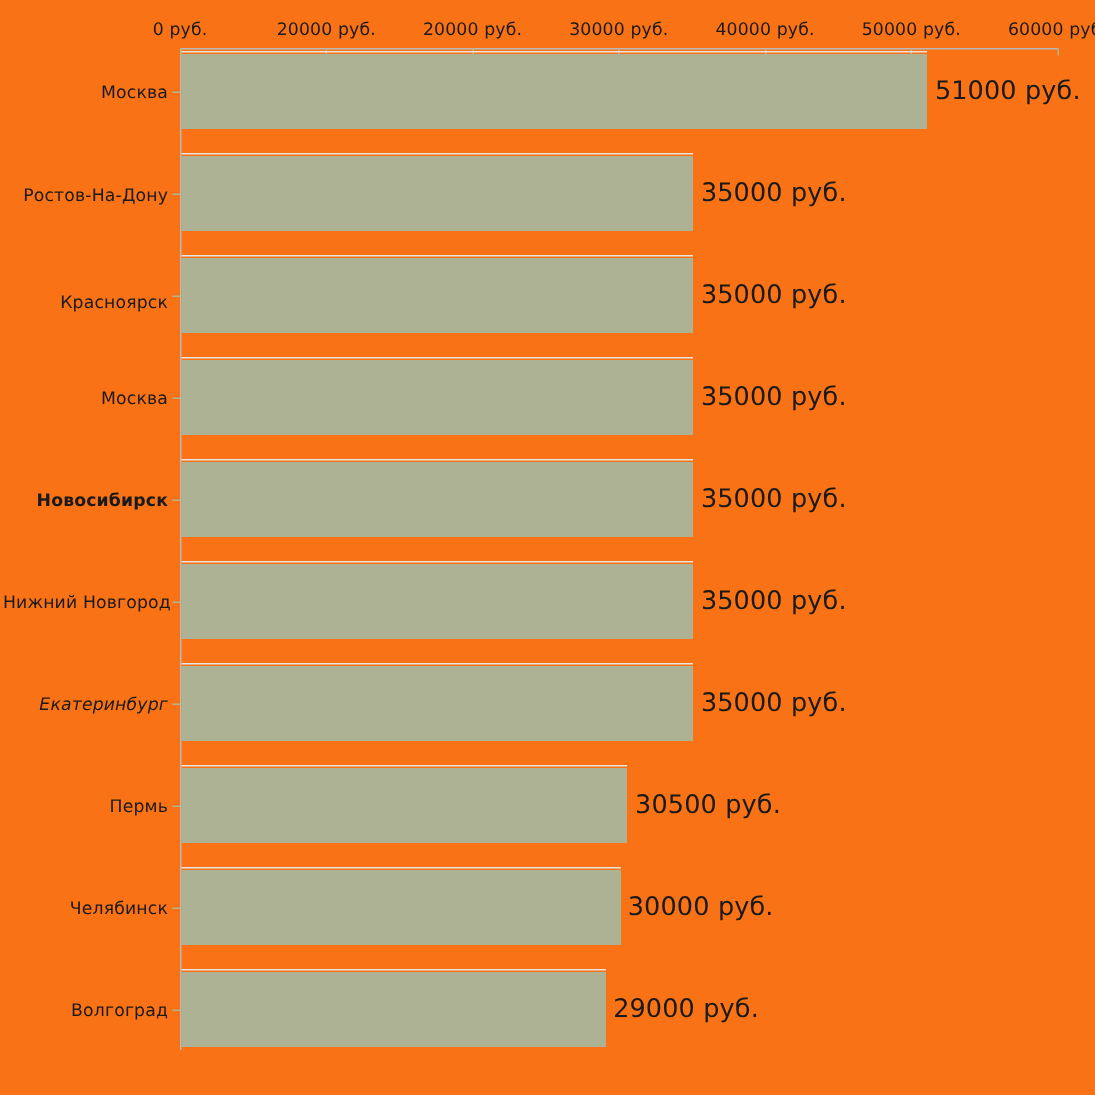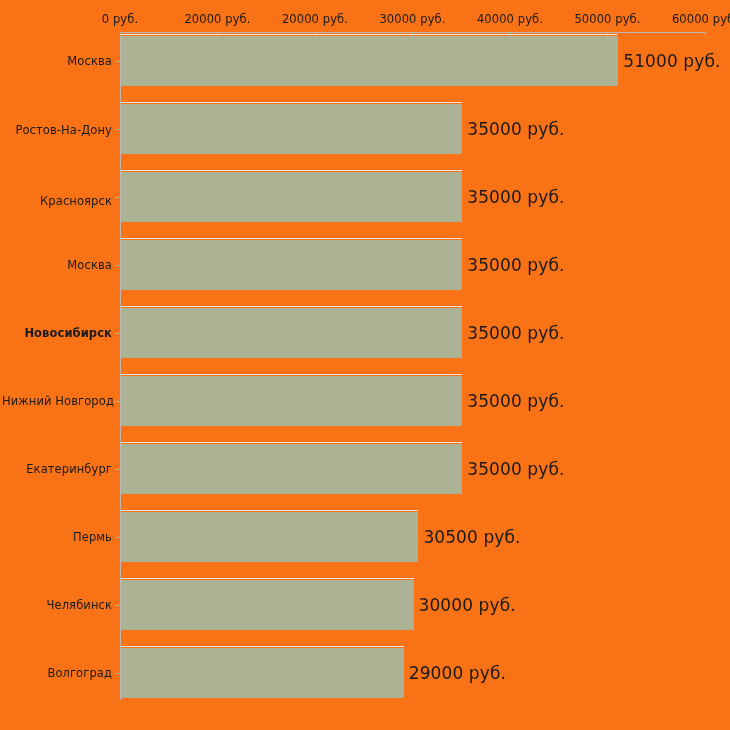--- a/index.html
+++ b/index.html
@@ -128,21 +128,21 @@
       <div class="y-tick-label" style="top: 130px; width: 110px; left: 2px;">Ростов-На-Дону</div>
       <div class="y-tick" style="top: 197px;"></div>
       <div class="y-tick-label" style="top: 201px; width: 110px; left: 2px;">Красноярск</div>
       <div class="y-tick" style="top: 265px;"></div>
       <div class="y-tick-label" style="top: 265px; width: 110px; left: 2px;">Москва</div>
       <div class="y-tick" style="top: 333px;"></div>
       <div class="y-tick-label" style="top: 333px; width: 110px; left: 2px; font-weight: bold;">Новосибирск</div>
       <div class="y-tick" style="top: 401px;"></div>
       <div class="y-tick-label" style="top: 401px; width: 110px; left: 2px;">Нижний Новгород</div>
       <div class="y-tick" style="top: 469px;"></div>
-      <div class="y-tick-label" style="top: 469px; width: 110px; left: 2px;">Екатеринбург</div>
+      <div class="y-tick-label" style="top: 469px; width: 110px; left: 2px; font-style: italic;">Екатеринбург</div>
       <div class="y-tick" style="top: 537px;"></div>
       <div class="y-tick-label" style="top: 537px; width: 110px; left: 2px;">Пермь</div>
       <div class="y-tick" style="top: 605px;"></div>
       <div class="y-tick-label" style="top: 605px; width: 110px; left: 2px;">Челябинск</div>
       <div class="y-tick" style="top: 673px;"></div>
       <div class="y-tick-label" style="top: 673px; width: 110px; left: 2px;">Волгоград</div>
     </div>
 
   <div id="bars-layer">
       <div class="bar-cap" style="top: 34px; width: 497.25px;"></div>

